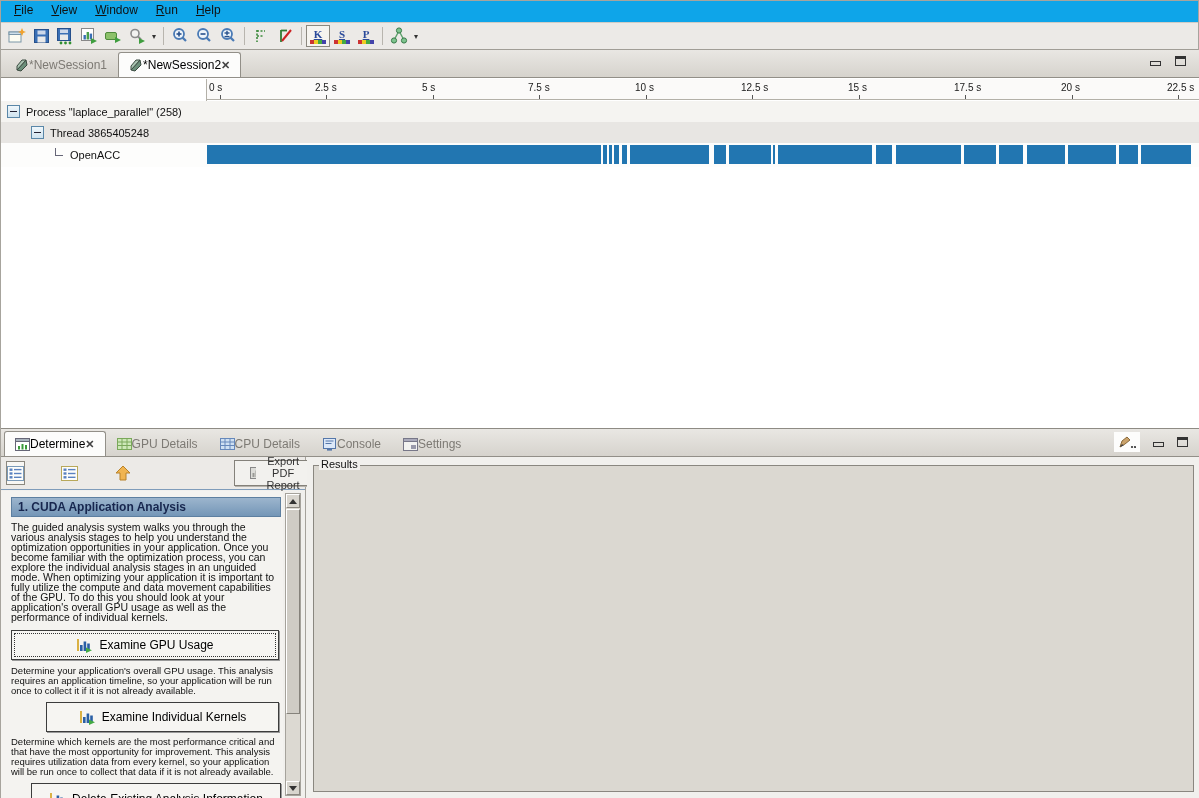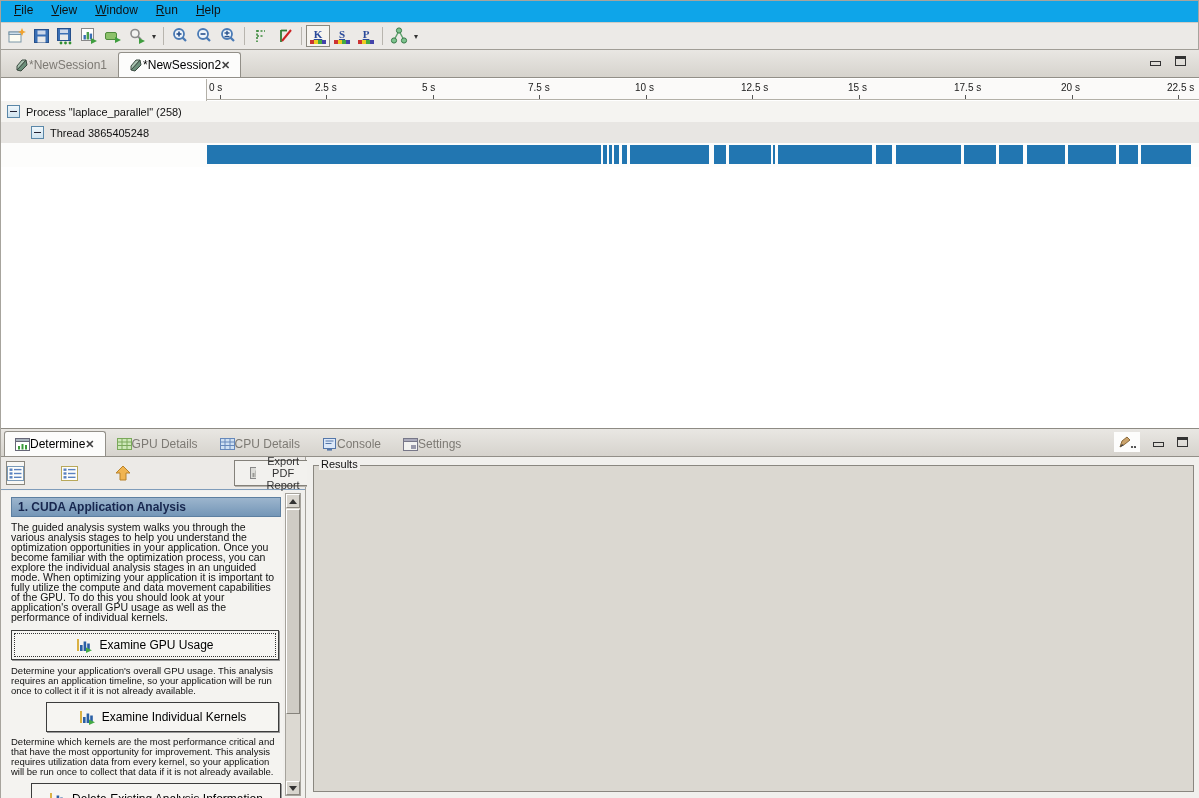--- a/index.html
+++ b/index.html
@@ -302,20 +302,24 @@
           <span>Process "laplace_parallel" (258)</span>
         </div>
       </div>
       <div class="row row-thread">
         <div class="tree-cell" style="padding-left:30px;">
           <span class="collapse-box"></span>
           <span>Thread 3865405248</span>
         </div>
       </div>
       <div class="row row-openacc">
+        <div class="tree-cell" style="padding-left:52px;">
+          <span class="tree-connector"></span>
+          <span>OpenACC</span>
+        </div>
         <div class="track">
             <div class="seg" style="left: 1px; width: 394px; background: rgb(34, 118, 177);"></div>
             <div class="seg" style="left: 397px; width: 4px; background: rgb(34, 118, 177);"></div>
             <div class="seg" style="left: 403px; width: 3px; background: rgb(34, 118, 177);"></div>
             <div class="seg" style="left: 408px; width: 5px; background: rgb(34, 118, 177);"></div>
             <div class="seg" style="left: 416px; width: 5px; background: rgb(34, 118, 177);"></div>
             <div class="seg" style="left: 424px; width: 79px; background: rgb(34, 118, 177);"></div>
             <div class="seg" style="left: 508px; width: 12px; background: rgb(34, 118, 177);"></div>
             <div class="seg" style="left: 523px; width: 42px; background: rgb(34, 118, 177);"></div>
             <div class="seg" style="left: 567px; width: 2px; background: rgb(34, 118, 177);"></div>

